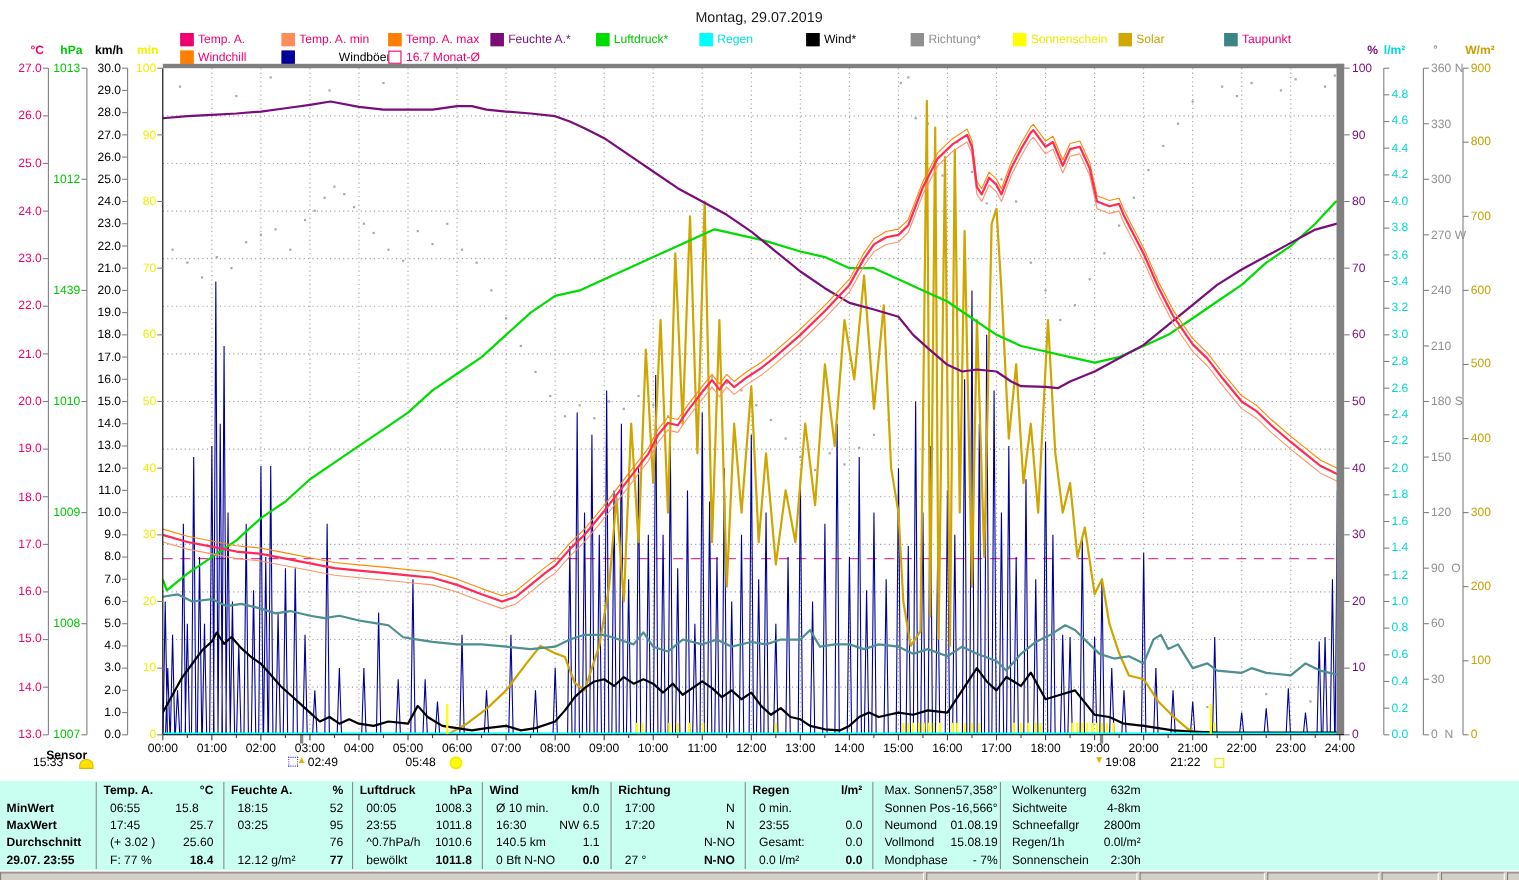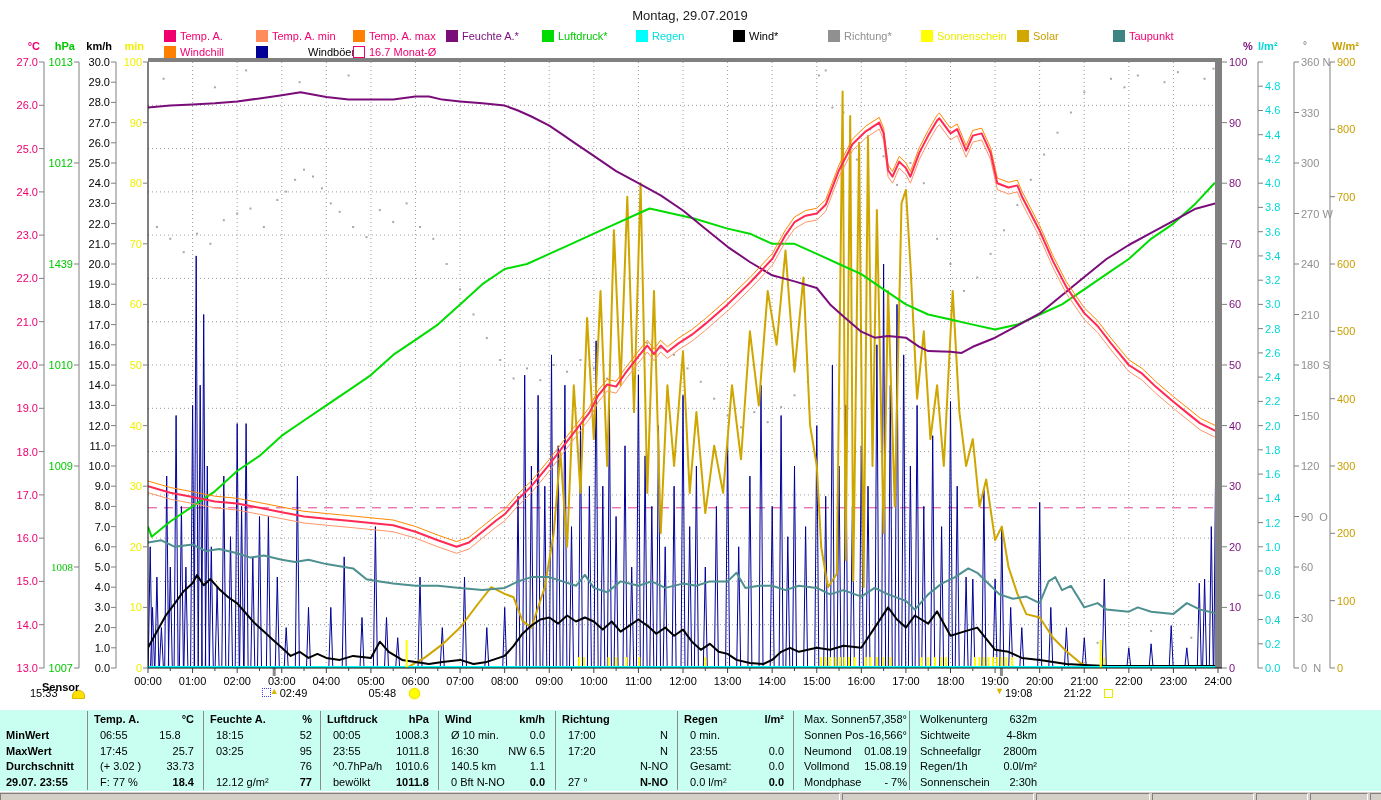--- a/index.html
+++ b/index.html
@@ -472,21 +472,21 @@
       <div style="position: absolute; left: -12px; top: 360px; width: 50px; text-align: right; color: rgb(240, 0, 110); line-height: 11px;">20.0</div>
       <div style="position: absolute; left: -12px; top: 316.714px; width: 50px; text-align: right; color: rgb(240, 0, 110); line-height: 11px;">21.0</div>
       <div style="position: absolute; left: -12px; top: 273.429px; width: 50px; text-align: right; color: rgb(240, 0, 110); line-height: 11px;">22.0</div>
       <div style="position: absolute; left: -12px; top: 230.143px; width: 50px; text-align: right; color: rgb(240, 0, 110); line-height: 11px;">23.0</div>
       <div style="position: absolute; left: -12px; top: 186.857px; width: 50px; text-align: right; color: rgb(240, 0, 110); line-height: 11px;">24.0</div>
       <div style="position: absolute; left: -12px; top: 143.572px; width: 50px; text-align: right; color: rgb(240, 0, 110); line-height: 11px;">25.0</div>
       <div style="position: absolute; left: -12px; top: 100.286px; width: 50px; text-align: right; color: rgb(240, 0, 110); line-height: 11px;">26.0</div>
       <div style="position: absolute; left: -12px; top: 57.0002px; width: 50px; text-align: right; color: rgb(240, 0, 110); line-height: 11px;">27.0</div>
       <div style="position: absolute; left: 27px; top: 40px; width: 48px; text-align: right; color: rgb(0, 200, 0); font-weight: bold;">hPa</div>
       <div style="position: absolute; left: 23px; top: 663px; width: 50px; text-align: right; color: rgb(0, 200, 0); line-height: 11px;">1007</div>
-      <div style="position: absolute; left: 23px; top: 562px; width: 50px; text-align: right; color: rgb(0, 200, 0); line-height: 11px; font-family: Liberation Serif, serif;">1008</div>
+      <div style="position: absolute; left: 23px; top: 562px; width: 50px; text-align: right; color: rgb(0, 200, 0); line-height: 11px;">1008</div>
       <div style="position: absolute; left: 23px; top: 461px; width: 50px; text-align: right; color: rgb(0, 200, 0); line-height: 11px;">1009</div>
       <div style="position: absolute; left: 23px; top: 360px; width: 50px; text-align: right; color: rgb(0, 200, 0); line-height: 11px;">1010</div>
       <div style="position: absolute; left: 23px; top: 259px; width: 50px; text-align: right; color: rgb(0, 200, 0); line-height: 11px;">1439</div>
       <div style="position: absolute; left: 23px; top: 158px; width: 50px; text-align: right; color: rgb(0, 200, 0); line-height: 11px;">1012</div>
       <div style="position: absolute; left: 23px; top: 57px; width: 50px; text-align: right; color: rgb(0, 200, 0); line-height: 11px;">1013</div>
       <div style="position: absolute; left: 64px; top: 40px; width: 48px; text-align: right; color: rgb(0, 0, 0); font-weight: bold;">km/h</div>
       <div style="position: absolute; left: 60px; top: 663px; width: 50px; text-align: right; color: rgb(0, 0, 0); line-height: 11px;">0.0</div>
       <div style="position: absolute; left: 60px; top: 642.8px; width: 50px; text-align: right; color: rgb(0, 0, 0); line-height: 11px;">1.0</div>
       <div style="position: absolute; left: 60px; top: 622.6px; width: 50px; text-align: right; color: rgb(0, 0, 0); line-height: 11px;">2.0</div>
       <div style="position: absolute; left: 60px; top: 602.4px; width: 50px; text-align: right; color: rgb(0, 0, 0); line-height: 11px;">3.0</div>
@@ -646,21 +646,21 @@
       <div class="tcell b" style="position: absolute; left: 6px; top: 743.6px; width: 78px;">MaxWert</div>
       <div class="tcell b" style="position: absolute; left: 6px; top: 759.4px; width: 78px;">Durchschnitt</div>
       <div class="tcell b" style="position: absolute; left: 6px; top: 775.2px; width: 78px;">29.07. 23:55</div>
       <div class="tcell b" style="position: absolute; left: 94px; top: 712px; width: 61px;">Temp. A.</div>
       <div class="tcell b" style="position: absolute; left: 146px; top: 712px; width: 48px; text-align: right;">°C</div>
       <div class="tcell" style="position: absolute; left: 100px; top: 727.8px; width: 61px;">06:55</div>
       <div class="tcell" style="position: absolute; left: 146px; top: 727.8px; width: 48px; text-align: center;">15.8</div>
       <div class="tcell" style="position: absolute; left: 100px; top: 743.6px; width: 61px;">17:45</div>
       <div class="tcell" style="position: absolute; left: 146px; top: 743.6px; width: 48px; text-align: right;">25.7</div>
       <div class="tcell" style="position: absolute; left: 100px; top: 759.4px; width: 61px;">(+ 3.02 )</div>
-      <div class="tcell" style="position: absolute; left: 146px; top: 759.4px; width: 48px; text-align: right;">33.73</div>
+      <div class="tcell" style="position: absolute; left: 146px; top: 759.4px; width: 48px; text-align: right;">25.60</div>
       <div class="tcell" style="position: absolute; left: 100px; top: 775.2px; width: 61px;">F: 77 %</div>
       <div class="tcell b" style="position: absolute; left: 146px; top: 775.2px; width: 48px; text-align: right;">18.4</div>
       <div class="tcell b" style="position: absolute; left: 210px; top: 712px; width: 62px;">Feuchte A.</div>
       <div class="tcell b" style="position: absolute; left: 263px; top: 712px; width: 49px; text-align: right;">%</div>
       <div class="tcell" style="position: absolute; left: 216px; top: 727.8px; width: 62px;">18:15</div>
       <div class="tcell" style="position: absolute; left: 263px; top: 727.8px; width: 49px; text-align: right;">52</div>
       <div class="tcell" style="position: absolute; left: 216px; top: 743.6px; width: 62px;">03:25</div>
       <div class="tcell" style="position: absolute; left: 263px; top: 743.6px; width: 49px; text-align: right;">95</div>
       <div class="tcell" style="position: absolute; left: 216px; top: 759.4px; width: 62px;"></div>
       <div class="tcell" style="position: absolute; left: 263px; top: 759.4px; width: 49px; text-align: right;">76</div>

